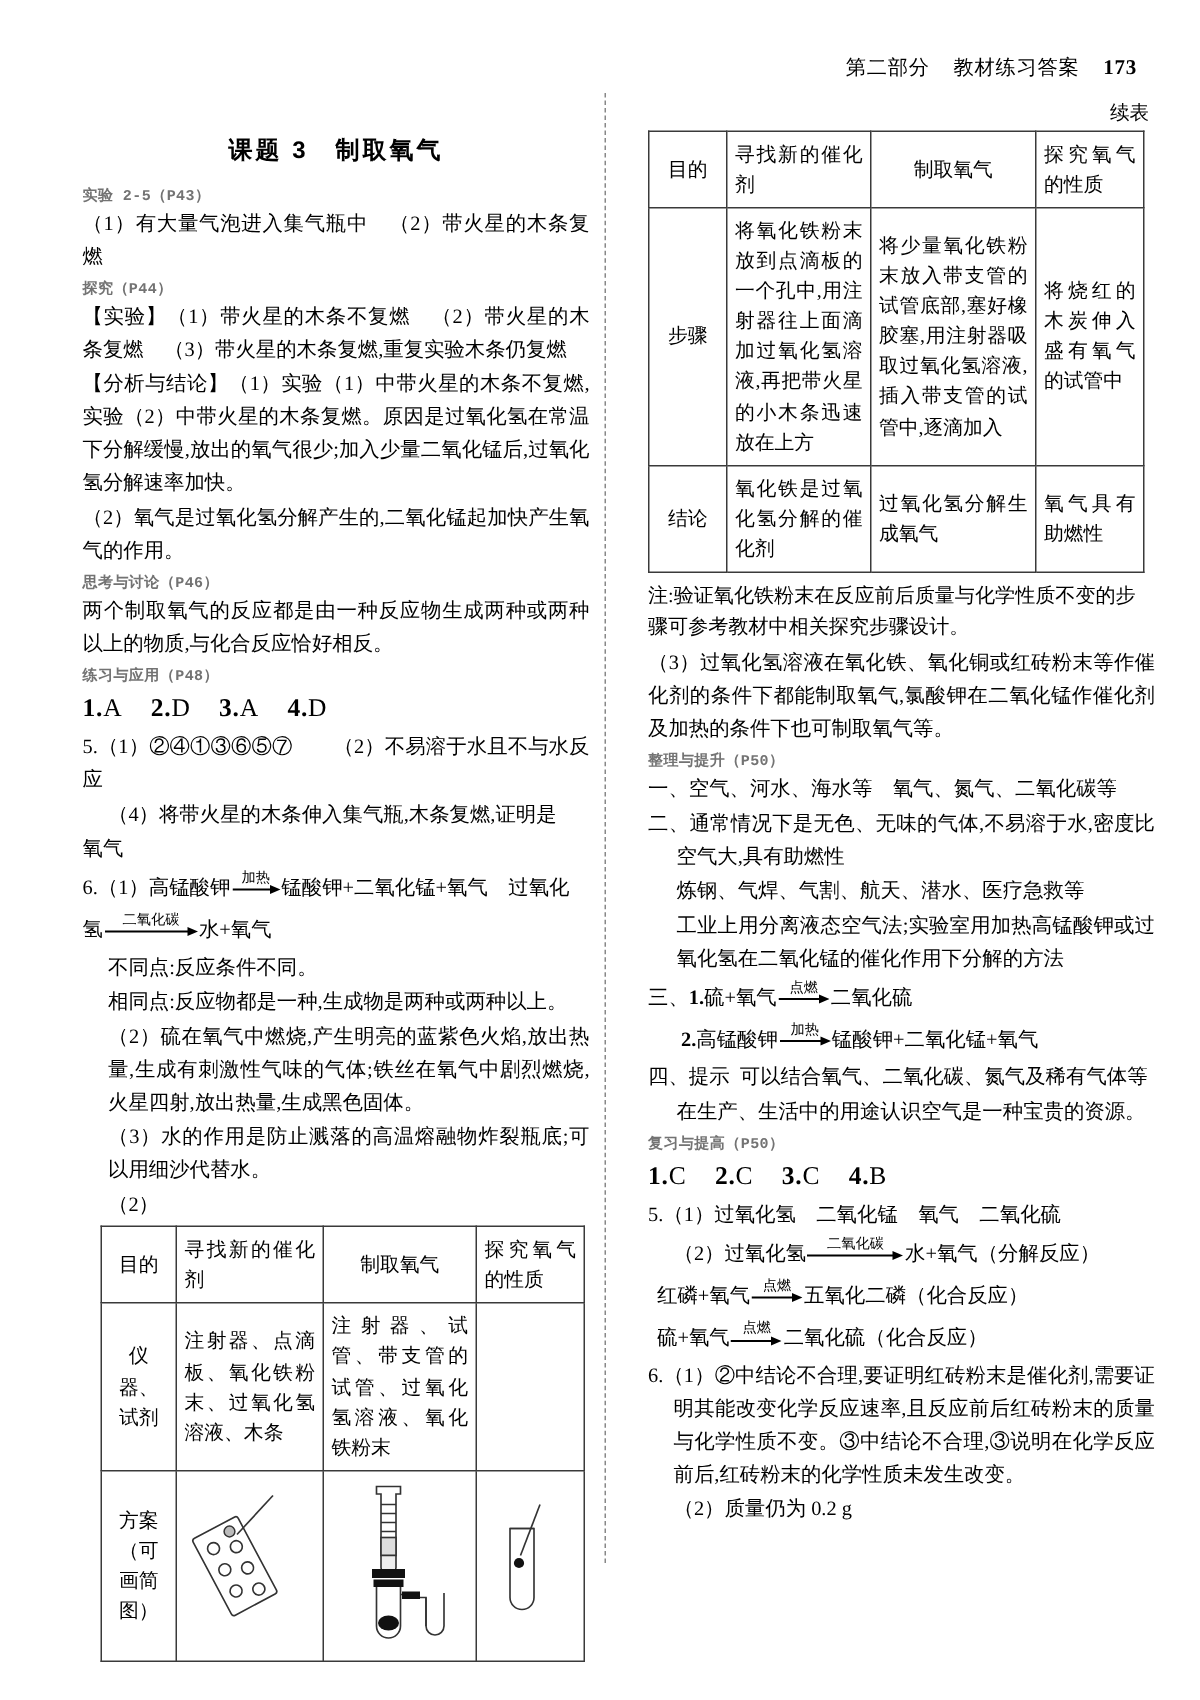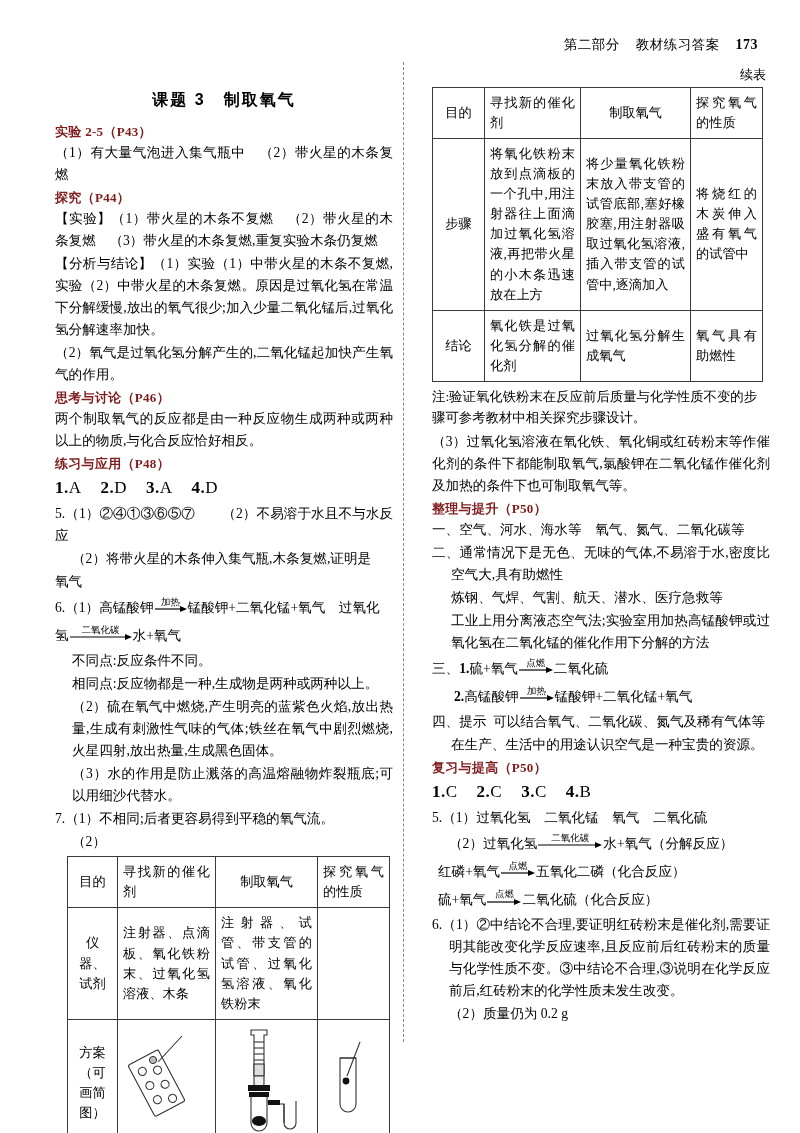--- a/index.html
+++ b/index.html
@@ -33,23 +33,23 @@
     border-left:1px dashed #888;
   }
 
   
   .chap-title {
     text-align:center; font-size:16px; font-weight:bold;
     letter-spacing:2px; margin:24px 0 12px 0;
     font-family:"Liberation Sans","DejaVu Sans",sans-serif;
   }
   .sec-head {
-    color:#7f1d1d; font-weight:bold; font-size:13px;
+    color:#737373; font-weight:bold; font-size:10px;
     margin:3px 0 1px 0; letter-spacing:.3px;
-    font-family:Liberation Serif, serif;
+    font-family:Liberation Mono, monospace;
   }
   .sec-head .pg { font-weight:bold; }
   p.body {
     font-size:13.6px; line-height:1.62; margin:0 0 1px 0;
     text-align:justify; text-justify:inter-ideograph;
   }
   p.hang { padding-left:17px; text-indent:-17px; }
   p.pad1 { padding-left:17px; }
   .ansrow { font-size:17px; line-height:1.62; margin:1px 0; letter-spacing:.5px; }
   .ansrow b { font-weight:bold; }
@@ -126,21 +126,21 @@
       </div>
 
       <div class="ansrow">
         <b>1.</b><span>A</span>&nbsp;&nbsp;&nbsp;
         <b>2.</b><span>D</span>&nbsp;&nbsp;&nbsp;
         <b>3.</b><span>A</span>&nbsp;&nbsp;&nbsp;
         <b>4.</b><span>D</span>
       </div>
 
       <p class="body">5.（1）②④①③⑥⑤⑦　　（2）不易溶于水且不与水反应</p>
-      <p class="body pad1">（2）将带火星的木条伸入集气瓶,木条复燃,证明是</p>
+      <p class="body pad1">（4）将带火星的木条伸入集气瓶,木条复燃,证明是</p>
       <p class="body">氧气</p>
 
       <div class="rxnline">
         <span>6.（1）高锰酸钾</span><span class="arrow"><span class="above">加热</span><span class="line">
               <svg width="32" height="11" viewBox="0 0 32 11">
                 <line x1="0" y1="6" x2="27" y2="6" stroke="#000" stroke-width="1.2"></line>
                 <polygon points="32,6 25,3 25,9" fill="#000"></polygon>
               </svg>
             </span></span><span>锰酸钾+二氧化锰+氧气　过氧化</span>
       </div>
@@ -150,21 +150,20 @@
                 <line x1="0" y1="6" x2="57" y2="6" stroke="#000" stroke-width="1.2"></line>
                 <polygon points="62,6 55,3 55,9" fill="#000"></polygon>
               </svg>
             </span></span><span>水+氧气</span>
       </div>
 
       <p class="body pad1">不同点:反应条件不同。</p>
       <p class="body pad1">相同点:反应物都是一种,生成物是两种或两种以上。</p>
       <p class="body pad1">（2）硫在氧气中燃烧,产生明亮的蓝紫色火焰,放出热量,生成有刺激性气味的气体;铁丝在氧气中剧烈燃烧,火星四射,放出热量,生成黑色固体。</p>
       <p class="body pad1">（3）水的作用是防止溅落的高温熔融物炸裂瓶底;可以用细沙代替水。</p>
-      <p class="body">7.（1）不相同;后者更容易得到平稳的氧气流。</p>
       <p class="body pad1">（2）</p>
 
       <table class="tbl">
         <colgroup>
             <col style="width:50px">
             <col style="width:98px">
             <col style="width:102px">
             <col style="width:72px">
           </colgroup>
         <tbody>

